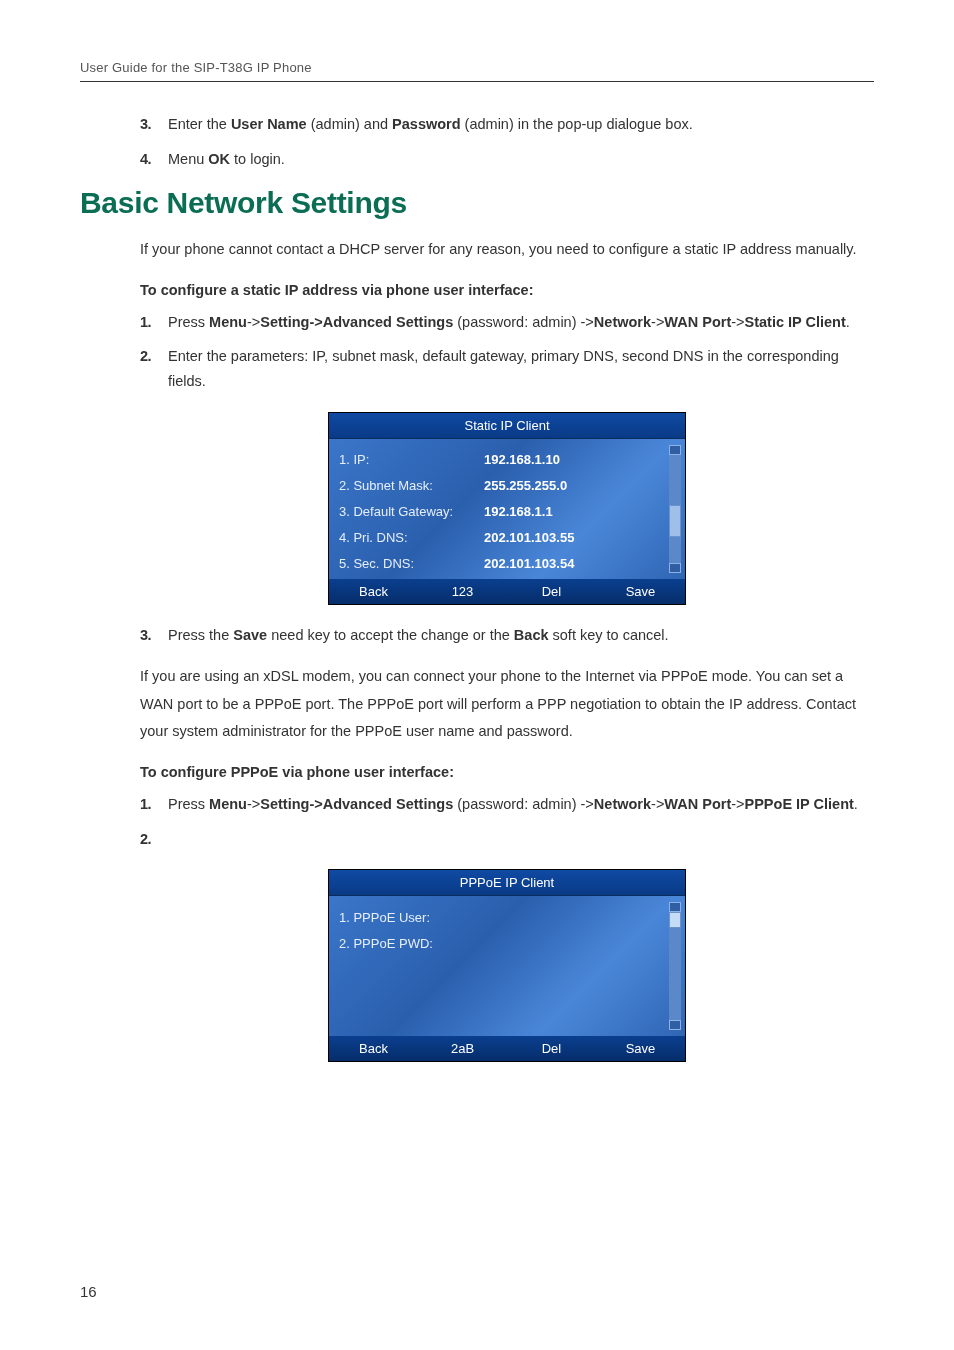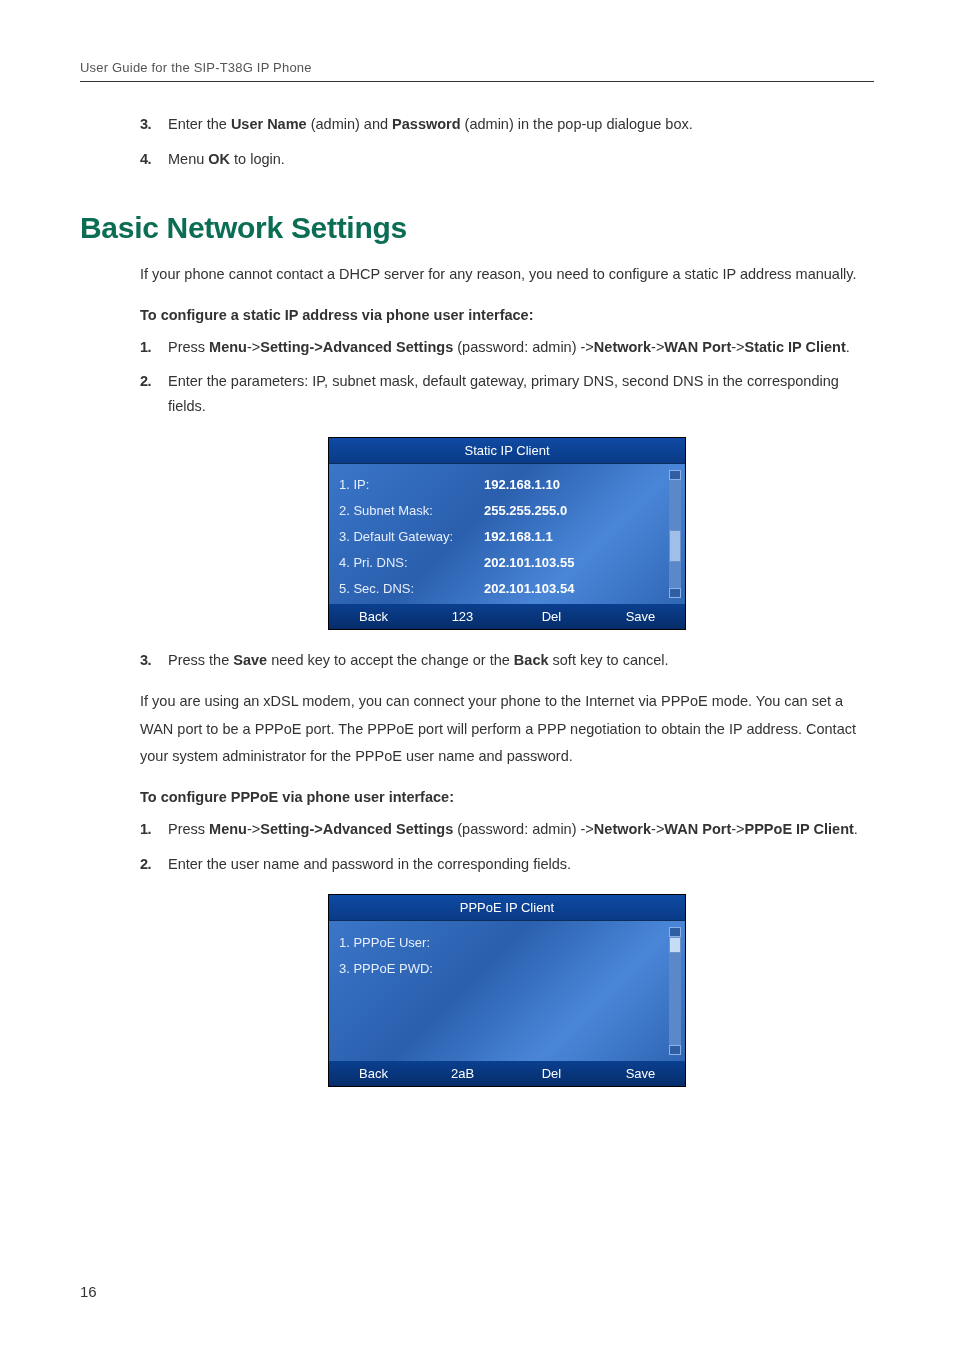--- a/index.html
+++ b/index.html
@@ -37,21 +37,21 @@
     min-width: 28px;
     font-weight: bold;
     letter-spacing: -0.5px;
   }
   .bold { font-weight: bold; letter-spacing: 0px; }
   h2.section {
     font-family: "Segoe UI", "Myriad Pro", Arial, sans-serif;
     color: #0b6d54;
     font-size: 30px;
     font-weight: 700;
-    margin: 40px 0 16px -60px;
+    margin: 15px 0 16px -60px;
     letter-spacing: -0.3px;
   }
   .para {
     font-size: 14.5px;
     line-height: 1.9;
     margin: 16px 0;
   }
   .subhead {
     font-size: 14.5px;
     font-weight: bold;
@@ -232,33 +232,32 @@
 
     <div class="ol-item">
       <div class="ol-num">1.</div>
       <div>
         <span>Press </span>
         <span class="bold">Menu</span><span>-&gt;</span><span class="bold">Setting-&gt;Advanced Settings</span><span> (password: admin) -&gt;</span><span class="bold">Network</span><span>-&gt;</span><span class="bold">WAN Port</span><span>-&gt;</span><span class="bold">PPPoE IP Client</span><span>.</span>
       </div>
     </div>
     <div class="ol-item">
       <div class="ol-num">2.</div>
-      <div>Enter the user name and password in the corresponding fields.</div>
     </div>
 
     <div class="phone">
       <div class="phone-title">PPPoE IP Client</div>
       <div class="phone-body">
         <div class="phone-rows">
           <div class="phone-row">
               <span class="phone-row-label">1. PPPoE User:</span>
               <span class="phone-row-val"></span>
             </div>
           <div class="phone-row">
-              <span class="phone-row-label">3. PPPoE PWD:</span>
+              <span class="phone-row-label">2. PPPoE PWD:</span>
               <span class="phone-row-val"></span>
             </div>
         </div>
         <div class="phone-scroll">
           <span class="phone-scroll-arrow-up"></span>
           <span class="phone-scroll-thumb top4"></span>
           <span class="phone-scroll-arrow-down" style="position:absolute;bottom:0;"></span>
         </div>
       </div>
       <div class="phone-softkeys">

